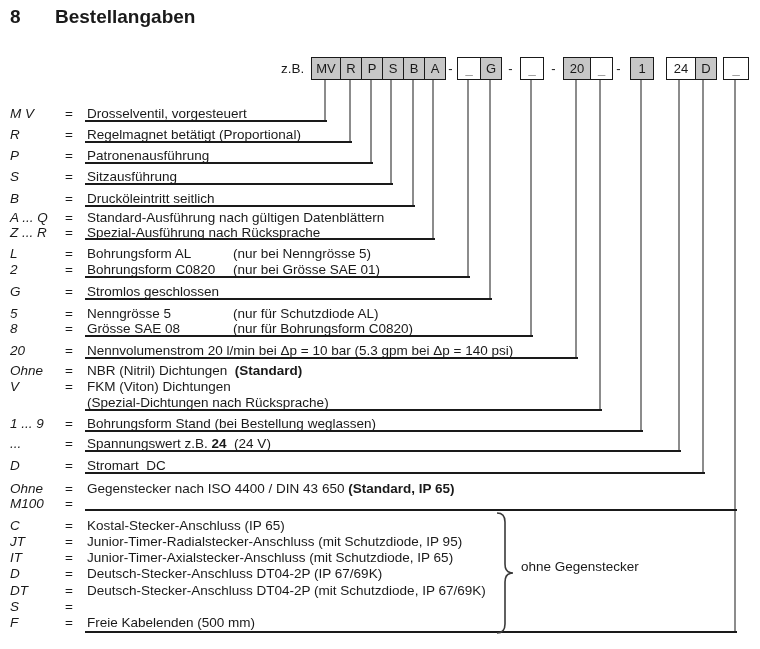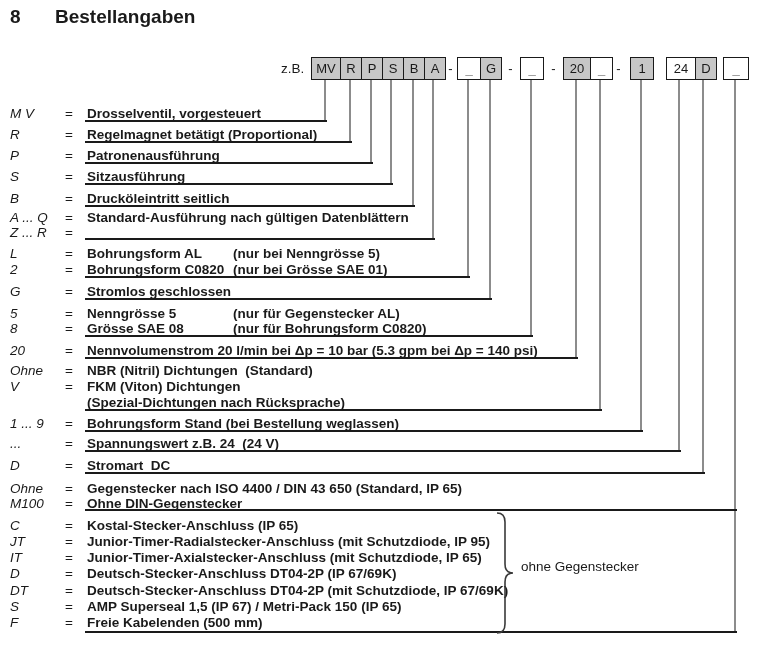--- a/index.html
+++ b/index.html
@@ -29,21 +29,21 @@
   .box-cell.ph{color:var(--ph);}
   .dash{
     position:absolute;width:9px;height:23px;display:flex;align-items:center;
     justify-content:center;font-size:13px;
   }
   .v-line{position:absolute;width:1.5px;background:var(--line-gray);}
   .h-line{position:absolute;height:1.5px;background:var(--line-dark);}
   .row{position:absolute;left:0;width:760px;height:14px;line-height:14px;font-size:13.5px;}
   .code{position:absolute;left:10px;white-space:pre;font-style:italic;}
   .eq{position:absolute;left:65px;}
-  .desc{position:absolute;left:87px;white-space:pre;font-weight:bold;}
+  .desc{position:absolute;left:87px;white-space:pre;}
   .desc .note{position:absolute;left:146px;top:0;white-space:pre;}
   .brace{position:absolute;left:494px;top:511px;}
   .brace-label{position:absolute;left:521px;top:559px;font-size:13.5px;white-space:pre;}
 </style>
 </head>
 <body>
 
 <div class="page">
   <span class="title-num">8</span>
   <span class="title-text">Bestellangaben</span>
@@ -140,40 +140,41 @@
         <span class="desc"><span>Drucköleintritt seitlich</span></span>
       </div>
       <div class="row" style="top: 211px;">
         <span class="code">A ... Q</span>
         <span class="eq">=</span>
         <span class="desc"><span>Standard-Ausführung nach gültigen Datenblättern</span></span>
       </div>
       <div class="row" style="top: 226px;">
         <span class="code">Z ... R</span>
         <span class="eq">=</span>
+        <span class="desc"><span>Spezial-Ausführung nach Rücksprache</span></span>
       </div>
       <div class="row" style="top: 247px;">
         <span class="code">L</span>
         <span class="eq">=</span>
         <span class="desc"><span>Bohrungsform AL</span><span class="note">(nur bei Nenngrösse 5)</span></span>
       </div>
       <div class="row" style="top: 263px;">
         <span class="code">2</span>
         <span class="eq">=</span>
         <span class="desc"><span>Bohrungsform C0820</span><span class="note">(nur bei Grösse SAE 01)</span></span>
       </div>
       <div class="row" style="top: 285px;">
         <span class="code">G</span>
         <span class="eq">=</span>
         <span class="desc"><span>Stromlos geschlossen</span></span>
       </div>
       <div class="row" style="top: 307px;">
         <span class="code">5</span>
         <span class="eq">=</span>
-        <span class="desc"><span>Nenngrösse 5</span><span class="note">(nur für Gegenstecker AL)</span></span>
+        <span class="desc"><span>Nenngrösse 5</span><span class="note">(nur für Schutzdiode AL)</span></span>
       </div>
       <div class="row" style="top: 322px;">
         <span class="code">8</span>
         <span class="eq">=</span>
         <span class="desc"><span>Grösse SAE 08</span><span class="note">(nur für Bohrungsform C0820)</span></span>
       </div>
       <div class="row" style="top: 344px;">
         <span class="code">20</span>
         <span class="eq">=</span>
         <span class="desc"><span>Nennvolumenstrom 20 l/min bei Δp = 10 bar (5.3 gpm bei Δp = 140 psi)</span></span>
@@ -207,21 +208,20 @@
         <span class="desc"><span>Stromart  DC</span></span>
       </div>
       <div class="row" style="top: 482px;">
         <span class="code">Ohne</span>
         <span class="eq">=</span>
         <span class="desc"><span>Gegenstecker nach ISO 4400 / DIN 43 650 </span><b>(Standard, IP 65)</b></span>
       </div>
       <div class="row" style="top: 497px; padding-left: 12px;">
         <span class="code">M100</span>
         <span class="eq">=</span>
-        <span class="desc"><span>Ohne DIN-Gegenstecker</span></span>
       </div>
       <div class="row" style="top: 519px;">
         <span class="code">C</span>
         <span class="eq">=</span>
         <span class="desc"><span>Kostal-Stecker-Anschluss (IP 65)</span></span>
       </div>
       <div class="row" style="top: 535px;">
         <span class="code">JT</span>
         <span class="eq">=</span>
         <span class="desc"><span>Junior-Timer-Radialstecker-Anschluss (mit Schutzdiode, IP 95)</span></span>
@@ -237,21 +237,20 @@
         <span class="desc"><span>Deutsch-Stecker-Anschluss DT04-2P (IP 67/69K)</span></span>
       </div>
       <div class="row" style="top: 584px;">
         <span class="code">DT</span>
         <span class="eq">=</span>
         <span class="desc"><span>Deutsch-Stecker-Anschluss DT04-2P (mit Schutzdiode, IP 67/69K)</span></span>
       </div>
       <div class="row" style="top: 600px;">
         <span class="code">S</span>
         <span class="eq">=</span>
-        <span class="desc"><span>AMP Superseal 1,5 (IP 67) / Metri-Pack 150 (IP 65)</span></span>
       </div>
       <div class="row" style="top: 616px;">
         <span class="code">F</span>
         <span class="eq">=</span>
         <span class="desc"><span>Freie Kabelenden (500 mm)</span></span>
       </div>
     </div>
 
   <svg class="brace" width="22" height="124" viewBox="0 0 22 124">
     <path d="M3,2 Q11,2 11,11 L11,53 Q11,62 19,62 Q11,62 11,71 L11,113 Q11,122 3,122" fill="none" stroke="#3a3a3a" stroke-width="1.6"></path>

